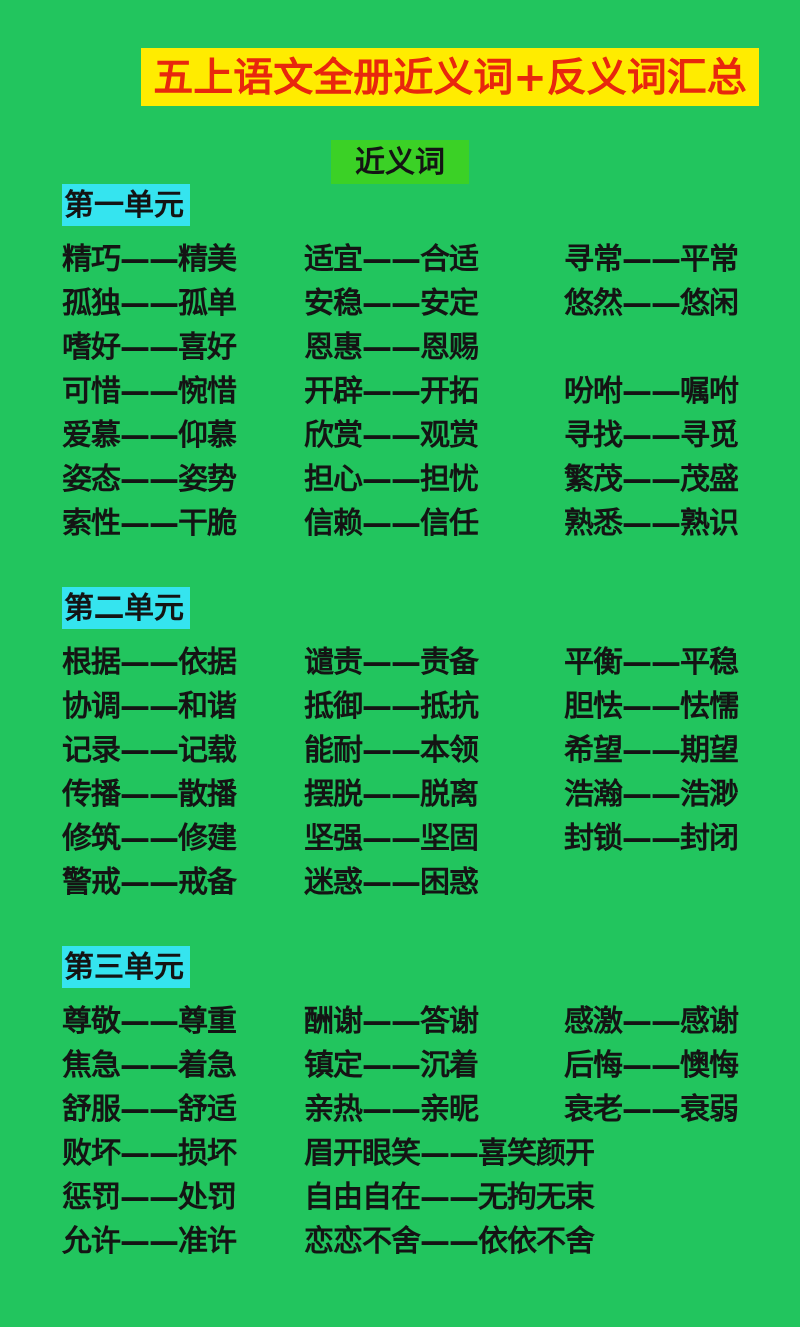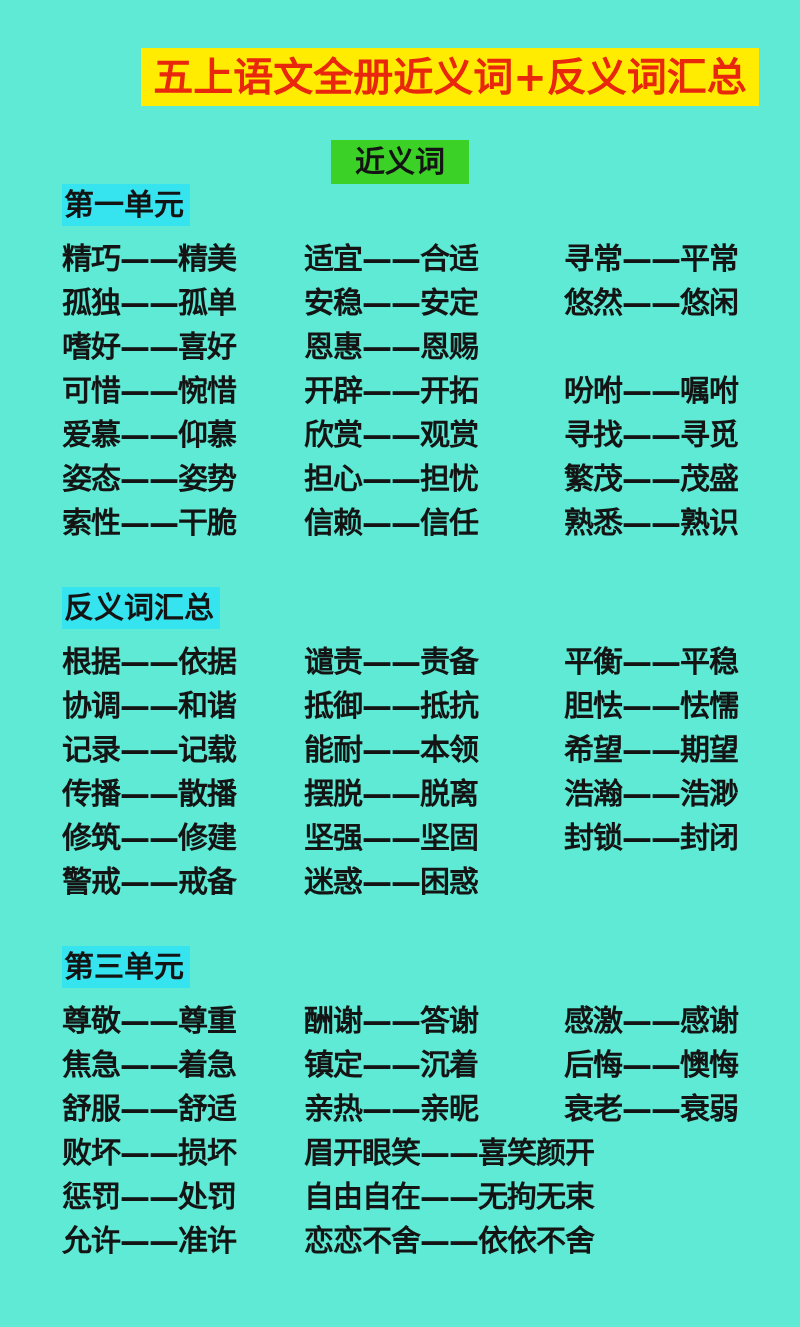--- a/index.html
+++ b/index.html
@@ -7,21 +7,21 @@
   body {
     width: 800px;
     height: 1327px;
     font-family: "DejaVu Sans", sans-serif;
     overflow: hidden;
   }
   .page {
     position: relative;
     width: 800px;
     height: 1327px;
-    background: #5eead4;
+    background: #22c55e;
     padding-top: 48px;
   }
   
   .title-wrap {
     text-align: center;
     padding-left: 100px; 
   }
   .title {
     display: inline-block;
     background: #ffec00;
@@ -122,21 +122,21 @@
           <div class="cell">担心——担忧</div>
           <div class="cell">繁茂——茂盛</div>
         </div>
         <div class="row">
           <div class="cell">索性——干脆</div>
           <div class="cell">信赖——信任</div>
           <div class="cell">熟悉——熟识</div>
         </div>
       </section>
       <section class="unit">
-        <div class="unit-label-wrap"><span class="unit-label">反义词汇总</span></div>
+        <div class="unit-label-wrap"><span class="unit-label">第二单元</span></div>
         <div class="row">
           <div class="cell">根据——依据</div>
           <div class="cell">谴责——责备</div>
           <div class="cell">平衡——平稳</div>
         </div>
         <div class="row">
           <div class="cell">协调——和谐</div>
           <div class="cell">抵御——抵抗</div>
           <div class="cell">胆怯——怯懦</div>
         </div>

